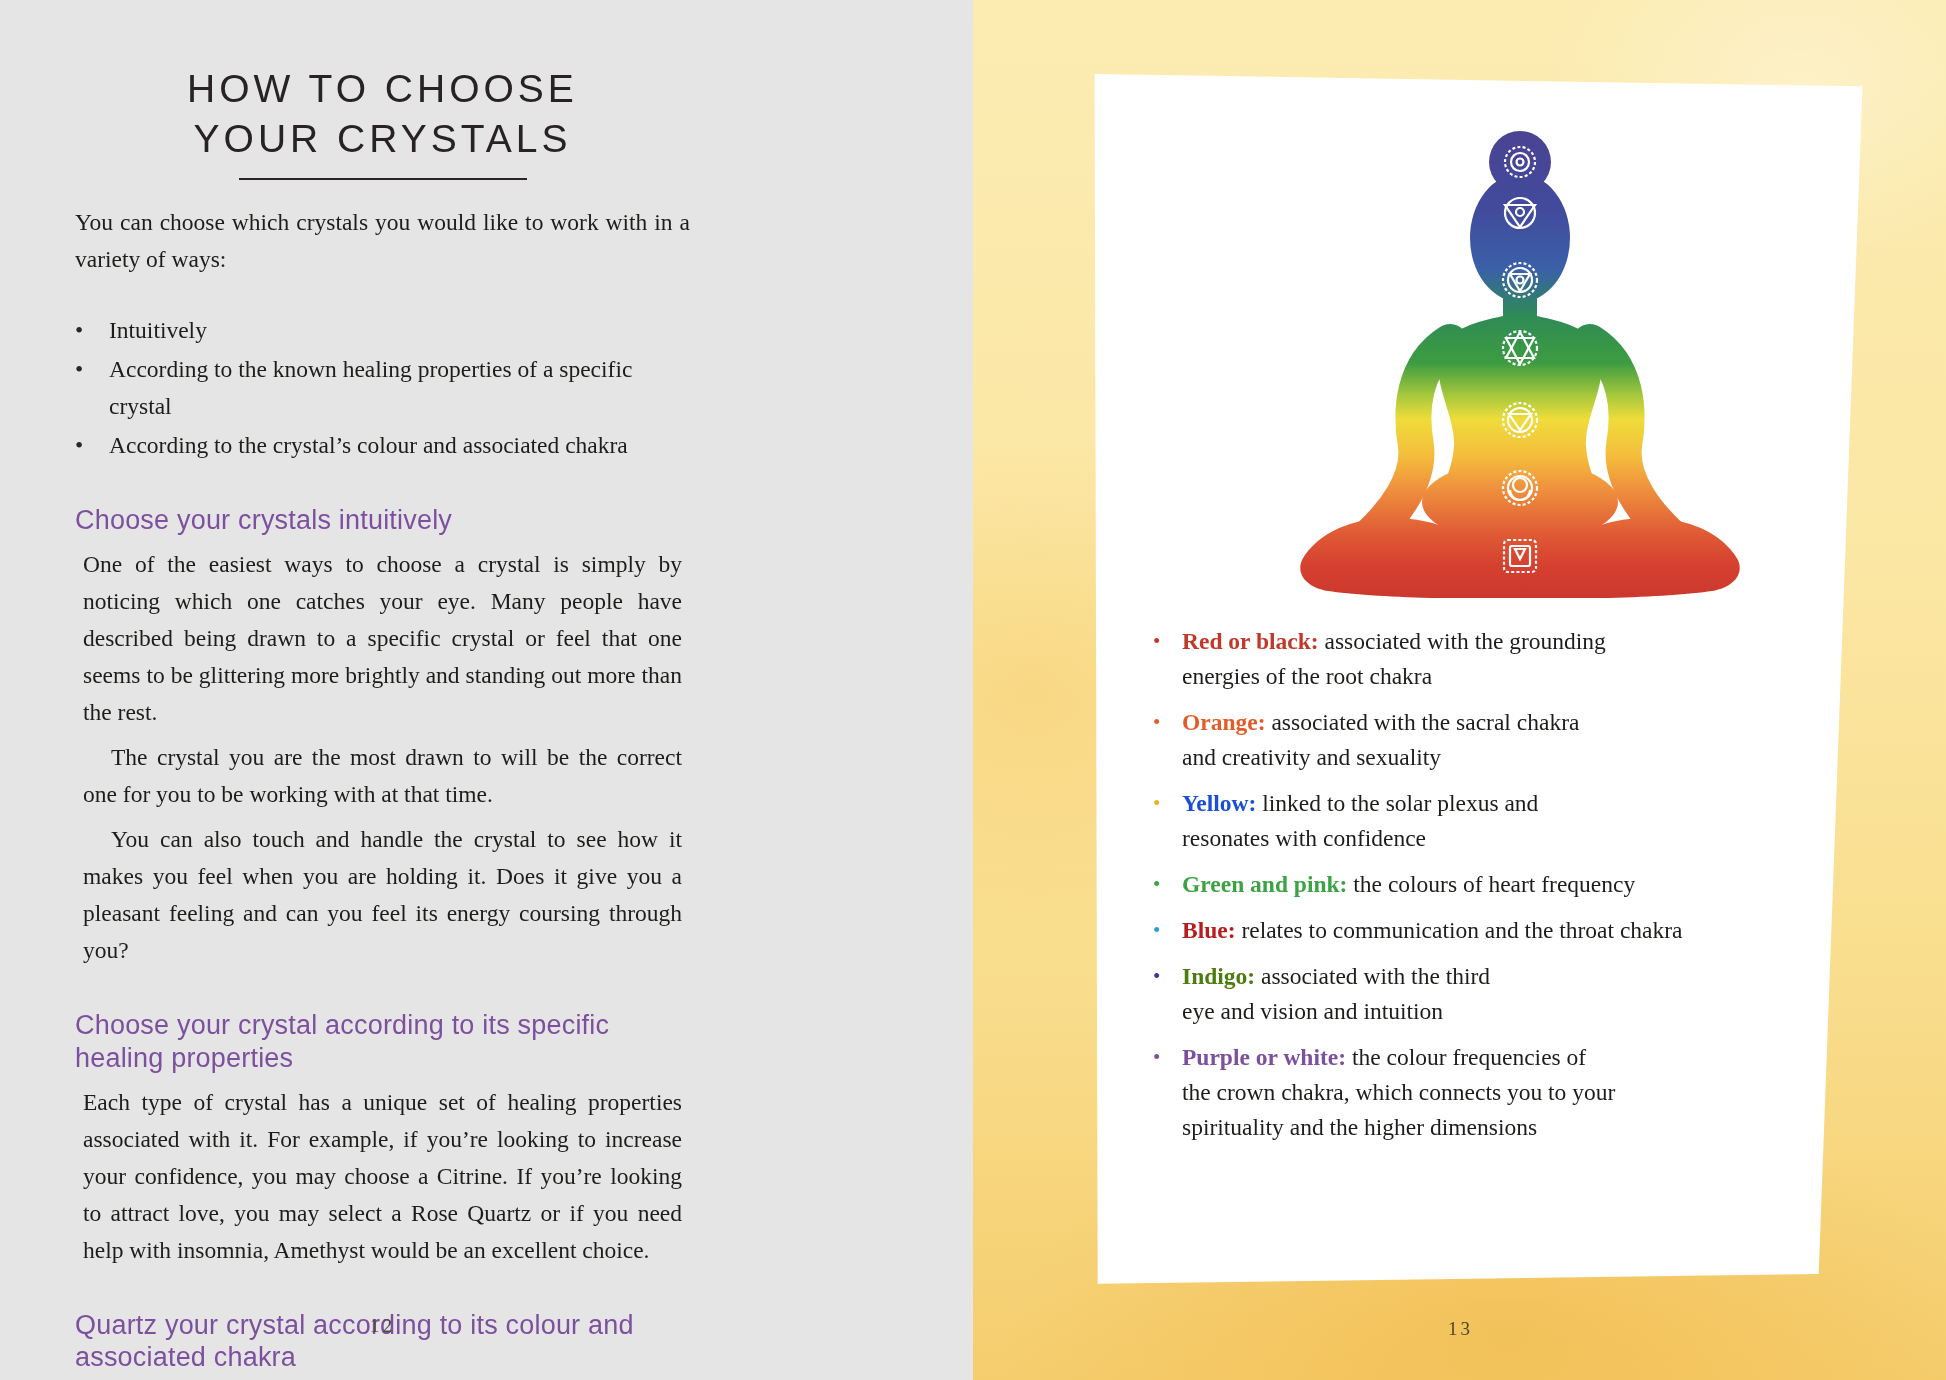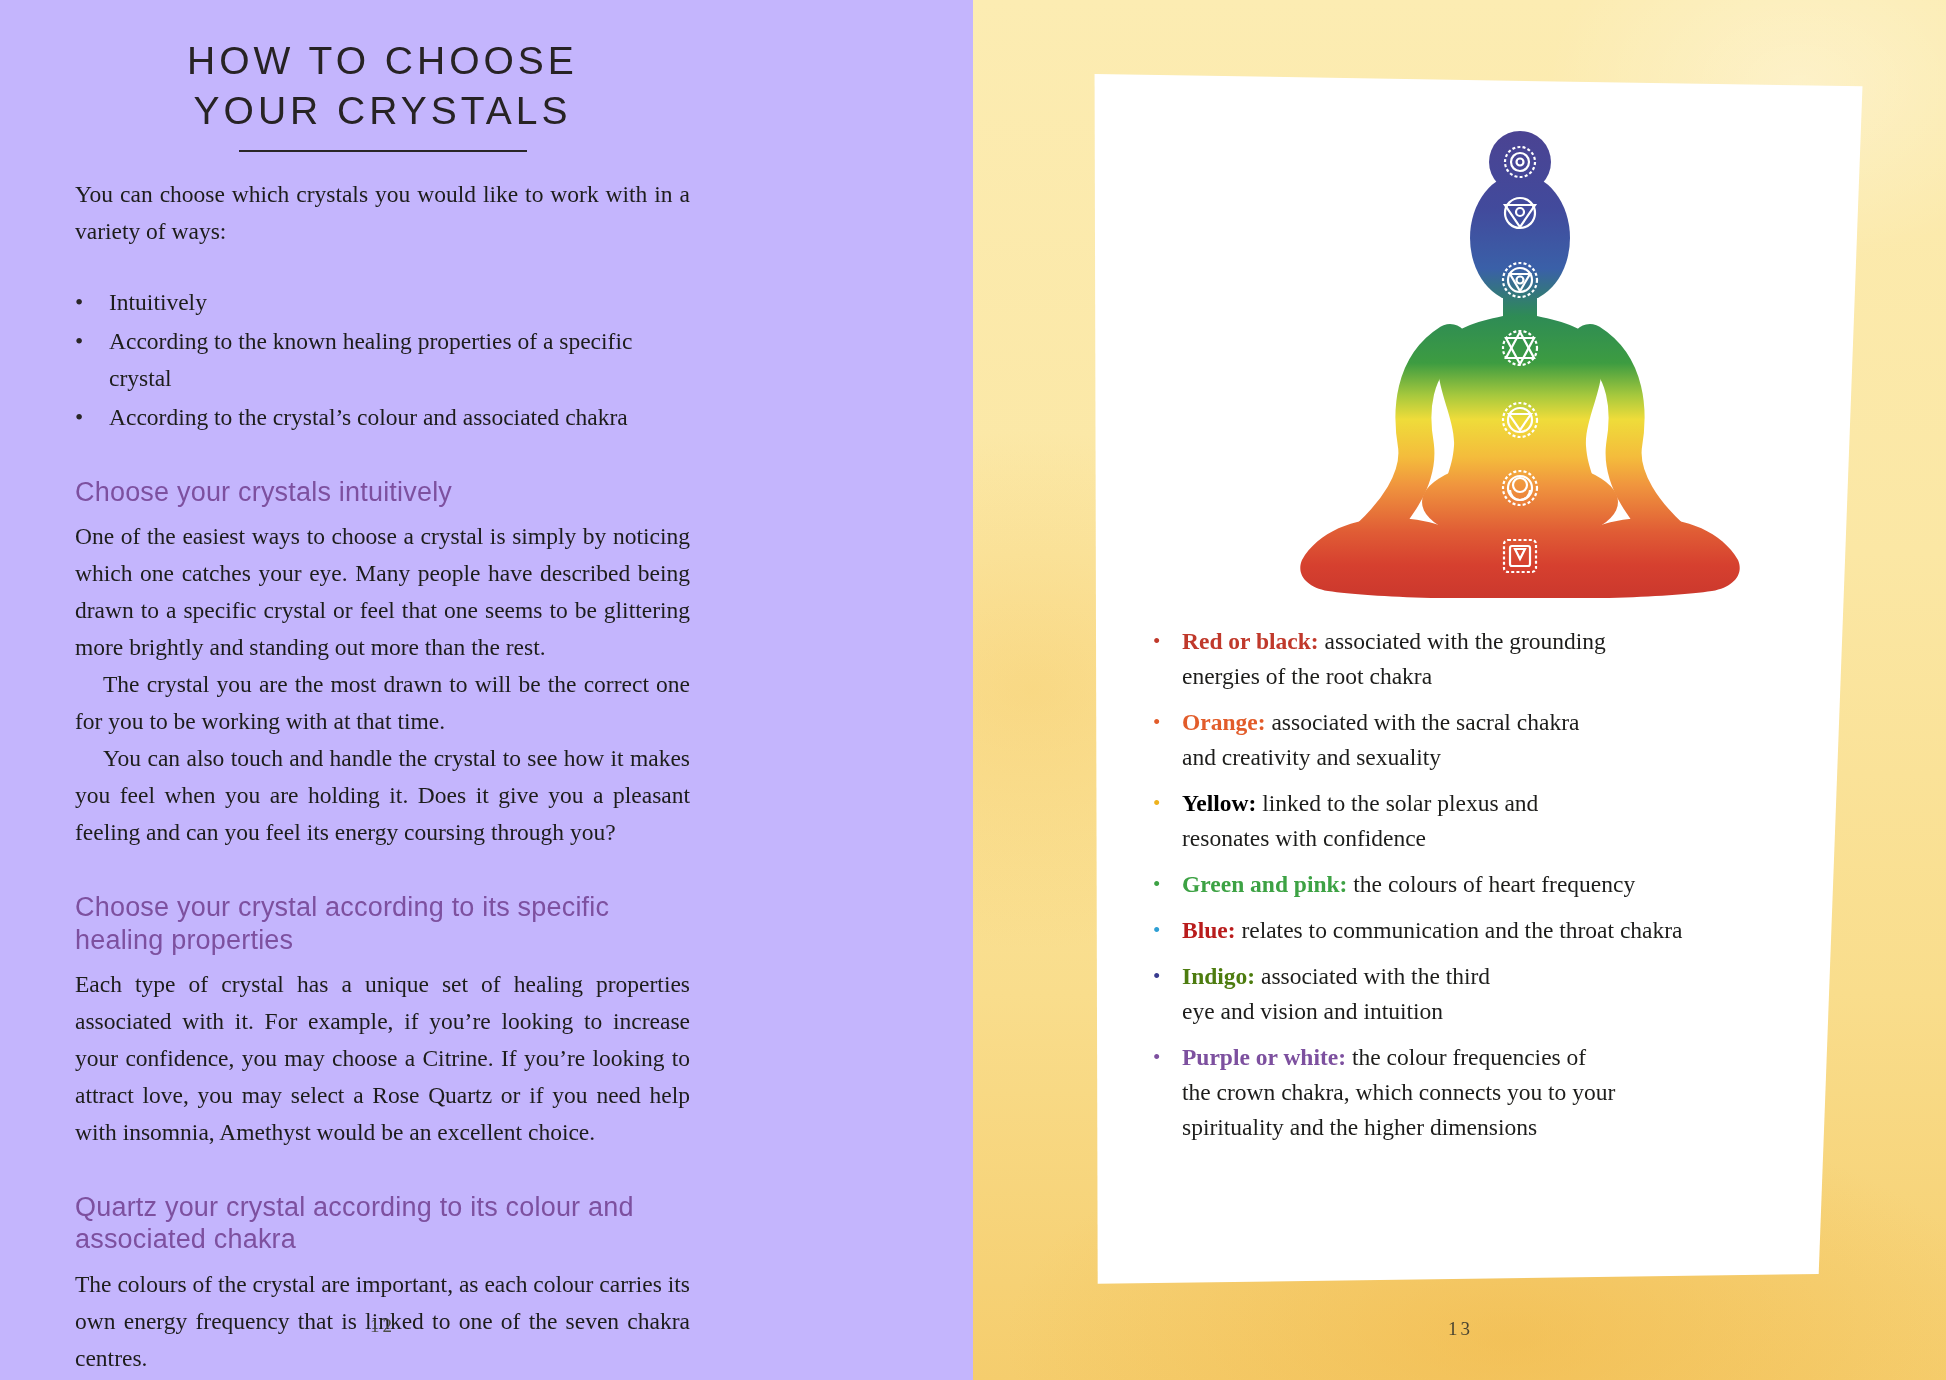--- a/index.html
+++ b/index.html
@@ -1,28 +1,28 @@
 <!DOCTYPE html>
 <html><head>
 <meta charset="utf-8">
 <style>
   html,body{margin:0;padding:0;background:#ffffff;}
   .spread{position:relative;width:1946px;height:1380px;overflow:hidden;font-family:"Liberation Serif",serif;color:#1d1d1b;}
 
   
-  .page-left{position:absolute;left:0;top:0;width:973px;height:1380px;background:#c4b5fd;box-sizing:border-box;padding:36px 283px 0 75px;}
+  .page-left{position:absolute;left:0;top:0;width:973px;height:1380px;background:#e5e5e5;box-sizing:border-box;padding:64px 283px 0 75px;}
   .title-block{text-align:center;margin-bottom:18px;}
   .title{font-family:"Liberation Sans",sans-serif;font-weight:400;font-size:39px;line-height:1.28;letter-spacing:4px;color:#272324;}
   .title-rule{width:288px;border:none;border-top:2px solid #2a2627;margin:14px auto 0 auto;}
   .intro{font-size:23.5px;line-height:37px;text-align:justify;margin:24px 0 16px 0;}
   .l-bullets{list-style:none;margin:34px 0 0 0;padding:0;}
   .l-bullets li{display:flex;font-size:23.5px;line-height:37px;margin-bottom:2px;}
   .l-bullets .dot{width:34px;flex:0 0 34px;color:#2a2627;}
   .h-purple{font-family:"Liberation Sans",sans-serif;font-weight:500;font-size:27px;letter-spacing:0.2px;color:#7d509f;margin:40px 0 10px 0;line-height:1.2;}
-  .body-p{font-size:23.5px;line-height:37px;text-align:justify;margin:0;}
+  .body-p{font-size:23.5px;line-height:37px;text-align:justify;margin:8px;}
   .body-p.indent{text-indent:28px;}
   .pagenum{position:absolute;font-size:19px;letter-spacing:3px;color:#4c4c44;}
   .pagenum.left{left:75px;width:615px;text-align:center;top:1315px;}
   .pagenum.right{left:120px;width:735px;text-align:center;top:1318px;color:#4b4531;}
 
   
   .page-right{position:absolute;left:973px;top:0;width:973px;height:1380px;
     background:
       radial-gradient(420px 300px at 85% 6%, rgba(255,255,255,.30), transparent 60%),
       radial-gradient(520px 400px at 6% 50%, rgba(246,199,96,.40), transparent 65%),
@@ -170,21 +170,21 @@
           <span><span class="lead" style="color: rgb(192, 57, 43);">Red or black:</span><span class="rest"> associated with the grounding
 energies of the root chakra</span></span>
         </li>
         <li style="color: rgb(226, 92, 42);">
           <span class="dot">•</span>
           <span><span class="lead" style="color: rgb(226, 92, 42);">Orange:</span><span class="rest"> associated with the sacral chakra
 and creativity and sexuality</span></span>
         </li>
         <li style="color: rgb(238, 178, 30);">
           <span class="dot">•</span>
-          <span><span class="lead" style="color: #000000; font-family: Liberation Serif, serif;">Yellow:</span><span class="rest"> linked to the solar plexus and
+          <span><span class="lead" style="color: #1d4ed8; font-family: Liberation Serif, serif;">Yellow:</span><span class="rest"> linked to the solar plexus and
 resonates with confidence</span></span>
         </li>
         <li style="color: rgb(61, 162, 68);">
           <span class="dot">•</span>
           <span><span class="lead" style="color: rgb(61, 162, 68);">Green and pink:</span><span class="rest"> the colours of heart frequency</span></span>
         </li>
         <li style="color: rgb(46, 159, 212);">
           <span class="dot">•</span>
           <span><span class="lead" style="color: #b91c1c;">Blue:</span><span class="rest"> relates to communication and the throat chakra</span></span>
         </li>

